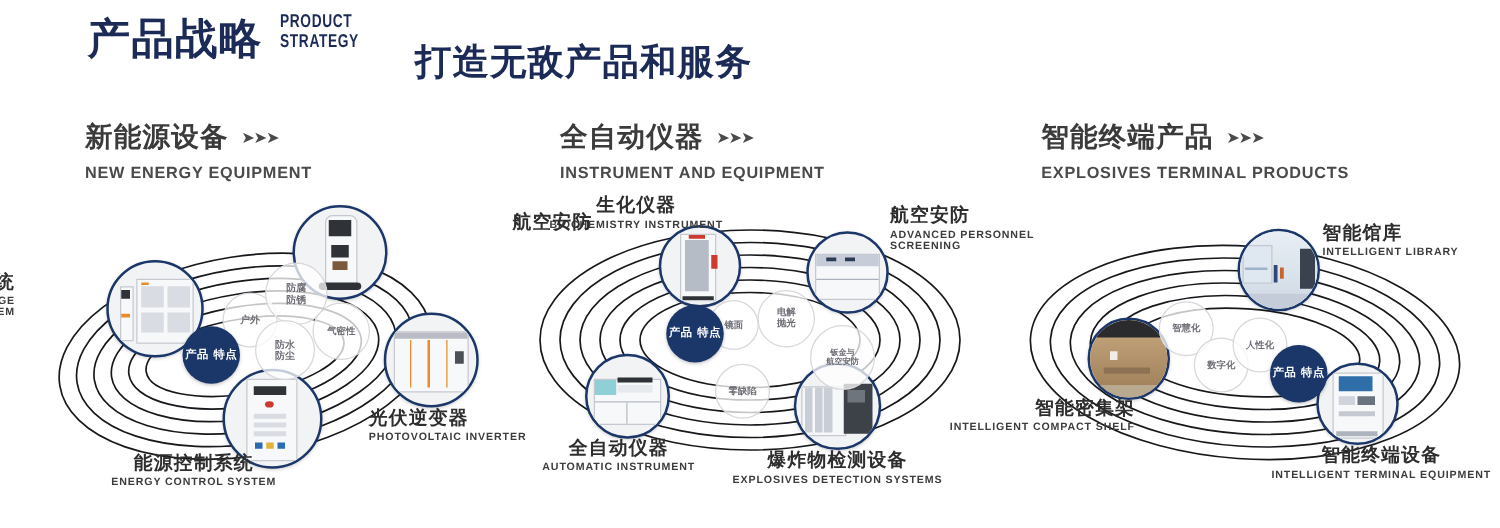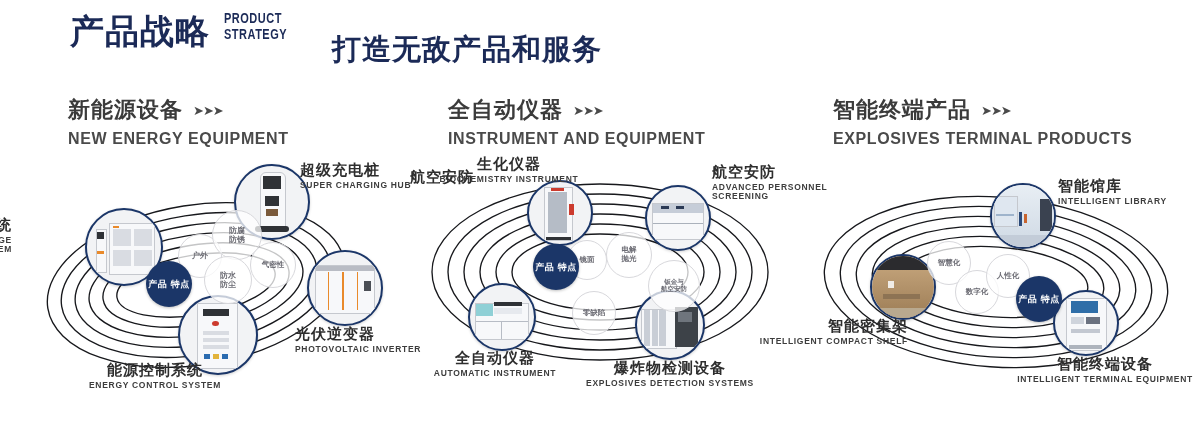--- a/index.html
+++ b/index.html
@@ -31,21 +31,21 @@
 
   
   .sect{position:absolute;}
   .sect .row{display:flex;align-items:center;gap:10px;}
   .sect .cn{
     font-size:22px;font-weight:bold;color:#3b3b3b;letter-spacing:1px;
     font-family:Liberation Serif, serif;
   }
   .sect .arrows{color:#4a4a4a;font-size:13px;letter-spacing:-1px;font-weight:bold;}
   .sect .en{
-    margin-top:5px;font-size:16px;font-weight:bold;color:#4a4a4a;letter-spacing:.6px;
+    margin-top:5px;font-size:13px;font-weight:bold;color:#4a4a4a;letter-spacing:.6px;
   }
   #sect-1{left:68px;top:95px;}
   #sect-2{left:448px;top:95px;}
   #sect-3{left:833px;top:95px;}
 
   
   .cluster{position:absolute;top:150px;width:400px;height:270px;}
   #cluster-1{left:0px;}
   #cluster-2{left:400px;}
   #cluster-3{left:800px;}
@@ -167,24 +167,20 @@
 
     <div class="node" style="left:234px;top:14px;width:72px;height:72px;">
       <div class="ph">
         <div class="img-white" style="left:33%;top:8%;width:34%;height:76%;border-radius:6px 6px 0 0;"></div>
         <div class="img-dark" style="left:38%;top:14%;width:24%;height:18%;"></div>
         <div class="img-dark" style="left:40%;top:42%;width:20%;height:14%;"></div>
         <div class="img-dark" style="left:42%;top:60%;width:16%;height:10%;background:#7a5a3b;"></div>
         <div class="img-dark" style="left:26%;top:84%;width:48%;height:7%;border-radius:3px;"></div>
       </div>
     </div>
-    <div class="lbl" style="left:300px;top:12px;width:140px;">
-      <div class="cn">超级充电桩</div>
-      <div class="en">SUPER CHARGING HUB</div>
-    </div>
 
     <div class="node" style="left:307px;top:100px;width:72px;height:72px;">
       <div class="ph">
         <div class="img-white" style="left:8%;top:18%;right:8%;bottom:14%;"></div>
         <div class="img-lite" style="left:10%;top:20%;right:10%;height:6%;background:#b9bcc4;"></div>
         <div class="img-accent" style="left:26%;top:28%;width:2%;height:52%;"></div>
         <div class="img-accent" style="left:46%;top:28%;width:2%;height:52%;"></div>
         <div class="img-accent" style="left:66%;top:28%;width:2%;height:52%;"></div>
         <div class="img-dark" style="left:76%;top:40%;width:10%;height:14%;background:#4b4f56;"></div>
       </div>

